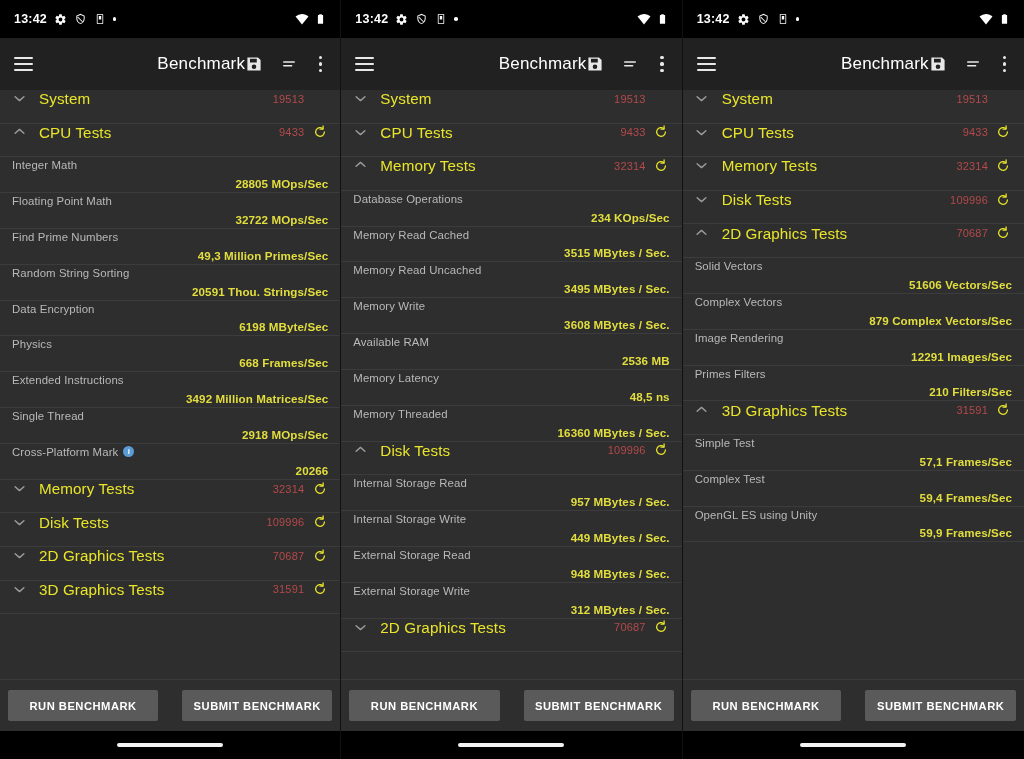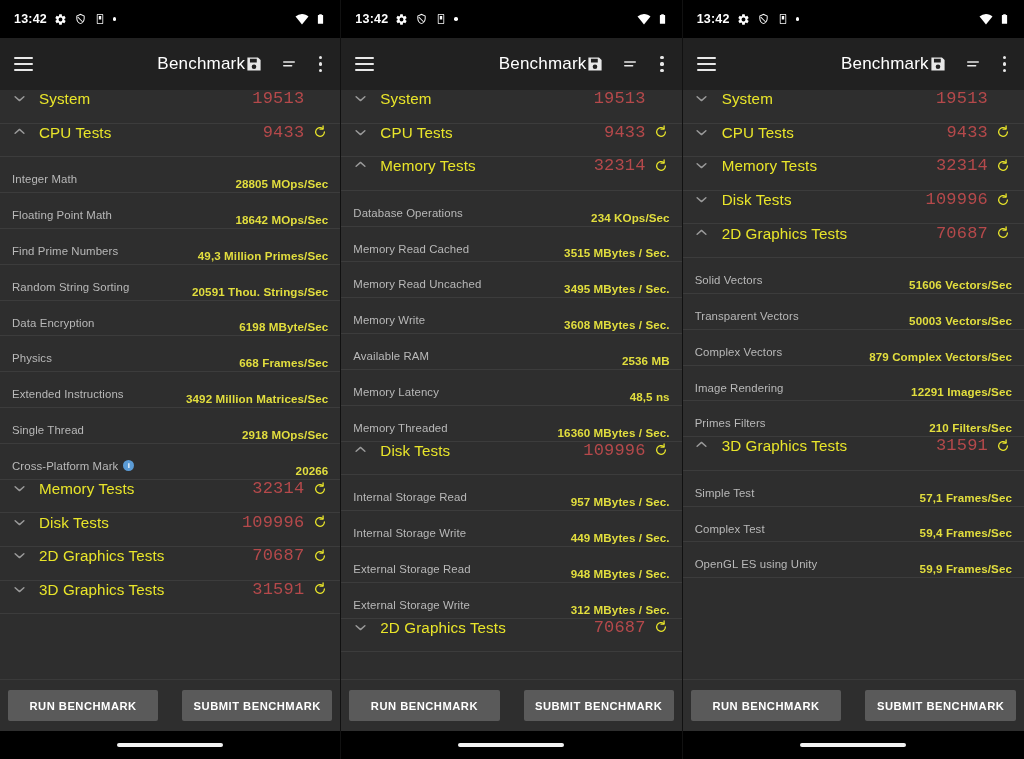--- a/index.html
+++ b/index.html
@@ -62,36 +62,36 @@
     width:18px; flex:none; color:#9a9a9a;
     font-size:11px; line-height:1; text-align:center;
     transform:translateY(0px);
   }
   .chev.up { transform:translateY(-1px) scaleY(-1); }
   .grp-name {
     color:#e9e52a; font-size:15.2px; flex:1;
     margin-left:11px; letter-spacing:.1px;
   }
   .grp-score {
-    color:#b5494b; font-size:17px; letter-spacing:.2px;font-family:Liberation Mono, monospace;
+    color:#b5494b; font-size:11px; letter-spacing:.2px;
   }
   .refresh {
     width:17px; flex:none; margin-left:7px;
     color:#e9e52a; display:flex; align-items:center; justify-content:center;
   }
   .refresh.hidden { visibility:hidden; }
 
   .row {
     height:35.85px;
     position:relative;
     border-bottom:1px solid #3c3c3c;
     padding:0 12px 0 12px;
   }
   .row-label {
-    position:absolute; left:12px; top:16px;
+    position:absolute; left:12px; top:2px;
     color:#b9b9b9; font-size:11.4px; letter-spacing:.1px;
     display:flex; align-items:center; gap:5px;
   }
   .row-value {
     position:absolute; right:12px; bottom:2px;
     color:#e2de3e; font-size:11.6px; font-weight:bold; letter-spacing:.1px;
   }
   .info-badge {
     width:11px; height:11px; border-radius:50%;
     background:#5b9bd5; color:#fff;
@@ -219,21 +219,21 @@
               <polyline points="17.3,1.6 17.3,6.9 11.9,6.9" stroke-linejoin="round"></polyline>
             </svg>
           </span>
         </div>
         <div class="row">
           <span class="row-label">Integer Math</span>
           <span class="row-value">28805 MOps/Sec</span>
         </div>
         <div class="row">
           <span class="row-label">Floating Point Math</span>
-          <span class="row-value">18642 MOps/Sec</span>
+          <span class="row-value">32722 MOps/Sec</span>
         </div>
         <div class="row">
           <span class="row-label">Find Prime Numbers</span>
           <span class="row-value">49,3 Million Primes/Sec</span>
         </div>
         <div class="row">
           <span class="row-label">Random String Sorting</span>
           <span class="row-value">20591 Thou. Strings/Sec</span>
         </div>
         <div class="row">
@@ -630,24 +630,20 @@
               <path d="M19.5 12a7.5 7.5 0 11-2.6-5.7"></path>
               <polyline points="17.3,1.6 17.3,6.9 11.9,6.9" stroke-linejoin="round"></polyline>
             </svg>
           </span>
         </div>
         <div class="row">
           <span class="row-label">Solid Vectors</span>
           <span class="row-value">51606 Vectors/Sec</span>
         </div>
         <div class="row">
-          <span class="row-label">Transparent Vectors</span>
-          <span class="row-value">50003 Vectors/Sec</span>
-        </div>
-        <div class="row">
           <span class="row-label">Complex Vectors</span>
           <span class="row-value">879 Complex Vectors/Sec</span>
         </div>
         <div class="row">
           <span class="row-label">Image Rendering</span>
           <span class="row-value">12291 Images/Sec</span>
         </div>
         <div class="row">
           <span class="row-label">Primes Filters</span>
           <span class="row-value">210 Filters/Sec</span>

